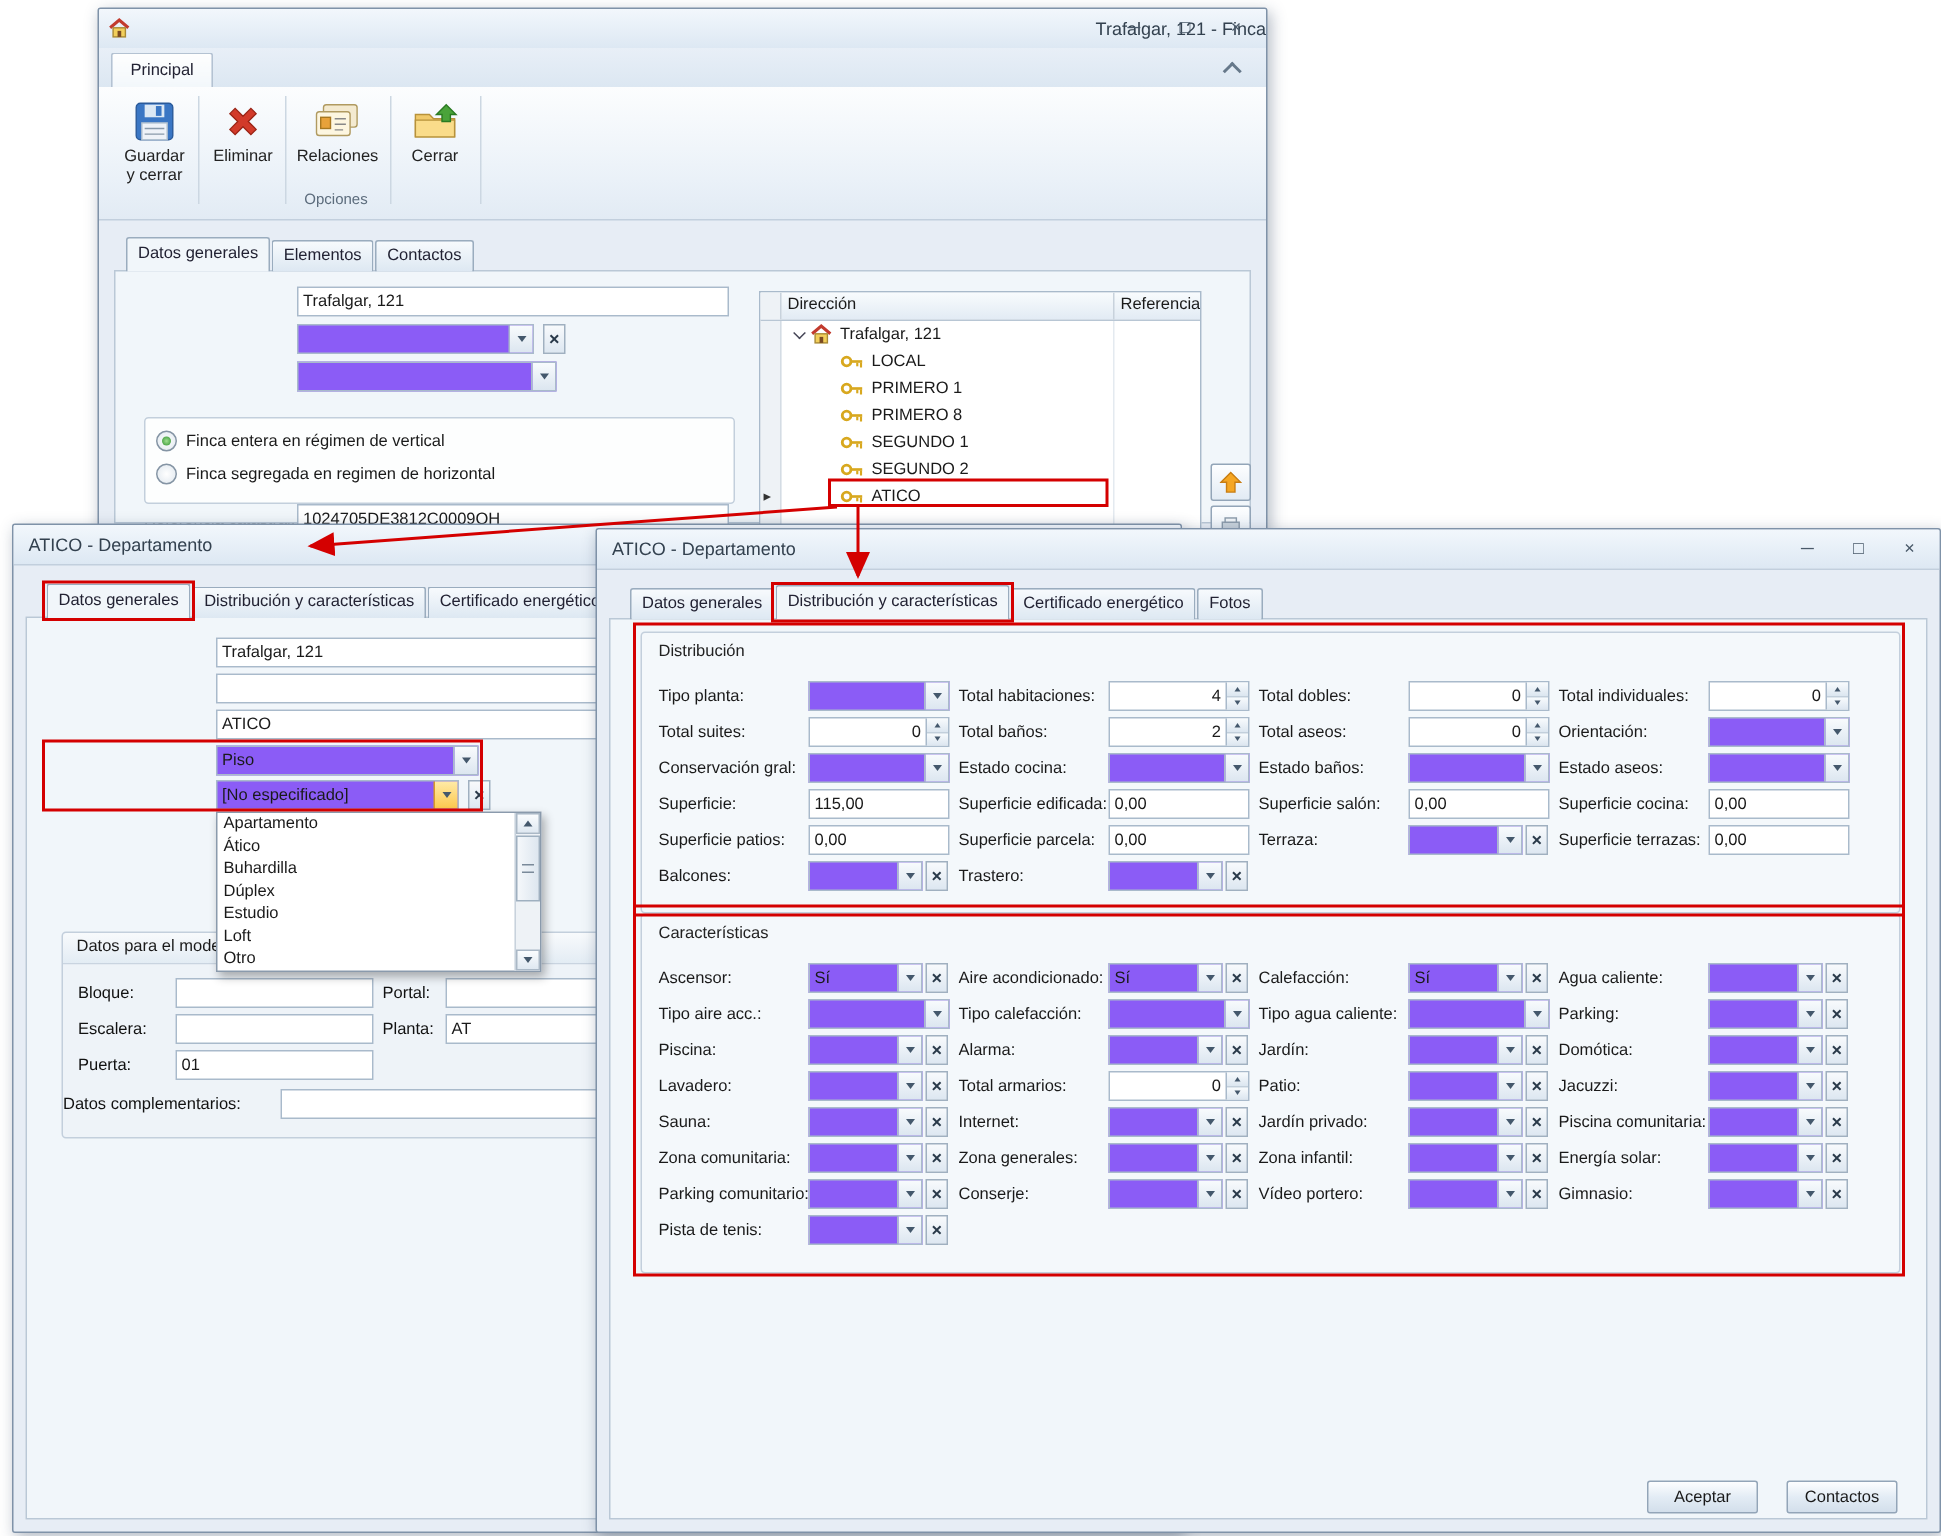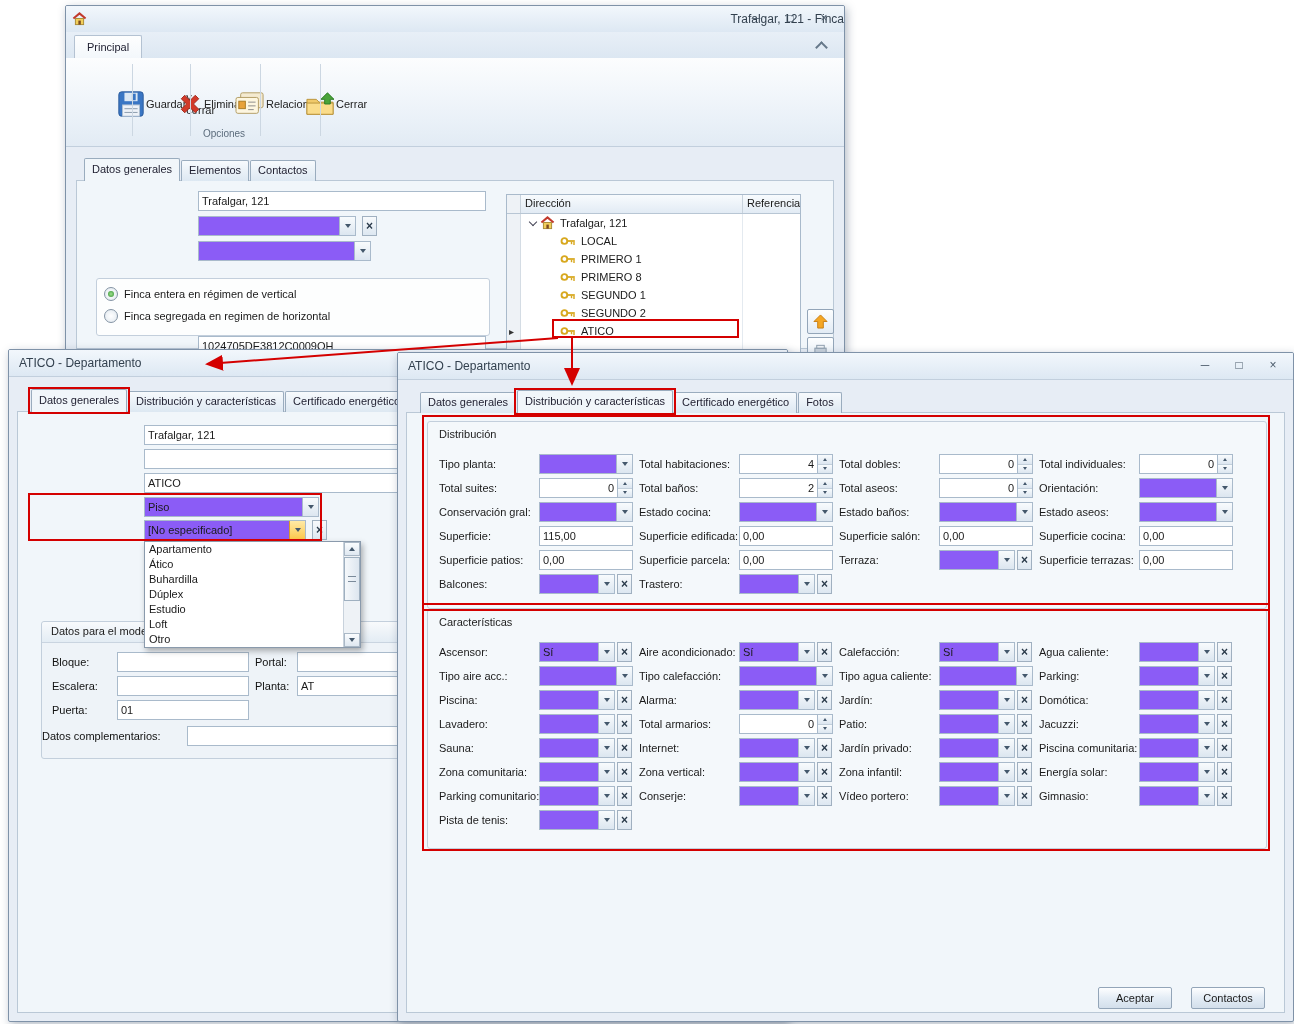--- a/index.html
+++ b/index.html
@@ -11,21 +11,21 @@
   .tb-title{font-size:12px;color:#33414f;white-space:nowrap;}
   .tb-title.centered{position:absolute;left:0;right:0;text-align:right;}
   .tb-controls{position:absolute;right:10px;top:0;height:26px;display:flex;align-items:center;gap:14px;}
   .tb-btn{width:18px;height:16px;line-height:15px;text-align:center;color:#4a5a6a;font-size:12px;border:1px solid transparent;border-radius:2px;cursor:default;}
   .tb-icon{margin:0 5px 0 6px;display:inline-flex;}
   
   .ribbon-tabrow{position:absolute;left:0;top:26px;right:0;height:26px;background:linear-gradient(#e8eff7,#dce7f2);}
   .ribbon-tab{position:absolute;left:8px;top:3px;height:23px;line-height:22px;padding:0 12px;background:linear-gradient(#fefefe,#f2f7fb);border:1px solid #b4c2d2;border-bottom:none;border-radius:2px 2px 0 0;color:#223;}
   .chev-up{position:absolute;width:7px;height:7px;border-left:2px solid #66788a;border-top:2px solid #66788a;transform:rotate(45deg);}
   .ribbon{position:absolute;left:0;top:52px;right:0;height:88px;background:linear-gradient(#fcfdfe,#eaf1f8 70%,#e2ebf4);border-bottom:1px solid #c2cfdd;}
-  .rbtn{position:absolute;top:2px;height:80px;display:flex;align-items:center;padding-top:4px;border-radius:2px;margin-left:40px;}
+  .rbtn{position:absolute;top:2px;height:80px;display:flex;flex-direction:column;align-items:center;padding-top:4px;border-radius:2px;}
   .ricon{height:34px;display:flex;align-items:center;}
   .rlabel{font-size:11px;line-height:13px;color:#222;}
   .rsep{position:absolute;top:6px;bottom:10px;width:1px;background:#ccd7e2;}
   .rgrouplabel{position:absolute;top:70px;text-align:center;font-size:10px;color:#5c6c7c;}
   
   .tabstrip{position:absolute;display:flex;align-items:flex-end;height:23px;z-index:3;}
   .tab{box-sizing:border-box;height:21px;line-height:19px;padding:0 7px;border:1px solid #9aacbe;border-bottom:none;border-radius:2px 2px 0 0;background:linear-gradient(#f7fafd,#dde8f2);margin-right:1px;color:#223;white-space:nowrap;}
   .tab.active{height:23px;line-height:21px;background:#f1f6fa;z-index:4;}
   .panel{position:absolute;background:#f1f6fa;border:1px solid #bac8d6;box-sizing:border-box;z-index:1;}
   
@@ -899,21 +899,21 @@
               <div class="combo w76">
                 <span class="ctxt"></span>
                 <span class="dbtn">
                   <i class="tri-down"></i>
                 </span>
               </div>
               <span class="xbtn">×</span>
             </span>
           </div>
           <div class="fcell">
-            <span class="flabel">Zona vertical:</span>
+            <span class="flabel">Zona generales:</span>
             <span class="fctl">
               <div class="combo w76">
                 <span class="ctxt"></span>
                 <span class="dbtn">
                   <i class="tri-down"></i>
                 </span>
               </div>
               <span class="xbtn">×</span>
             </span>
           </div>

